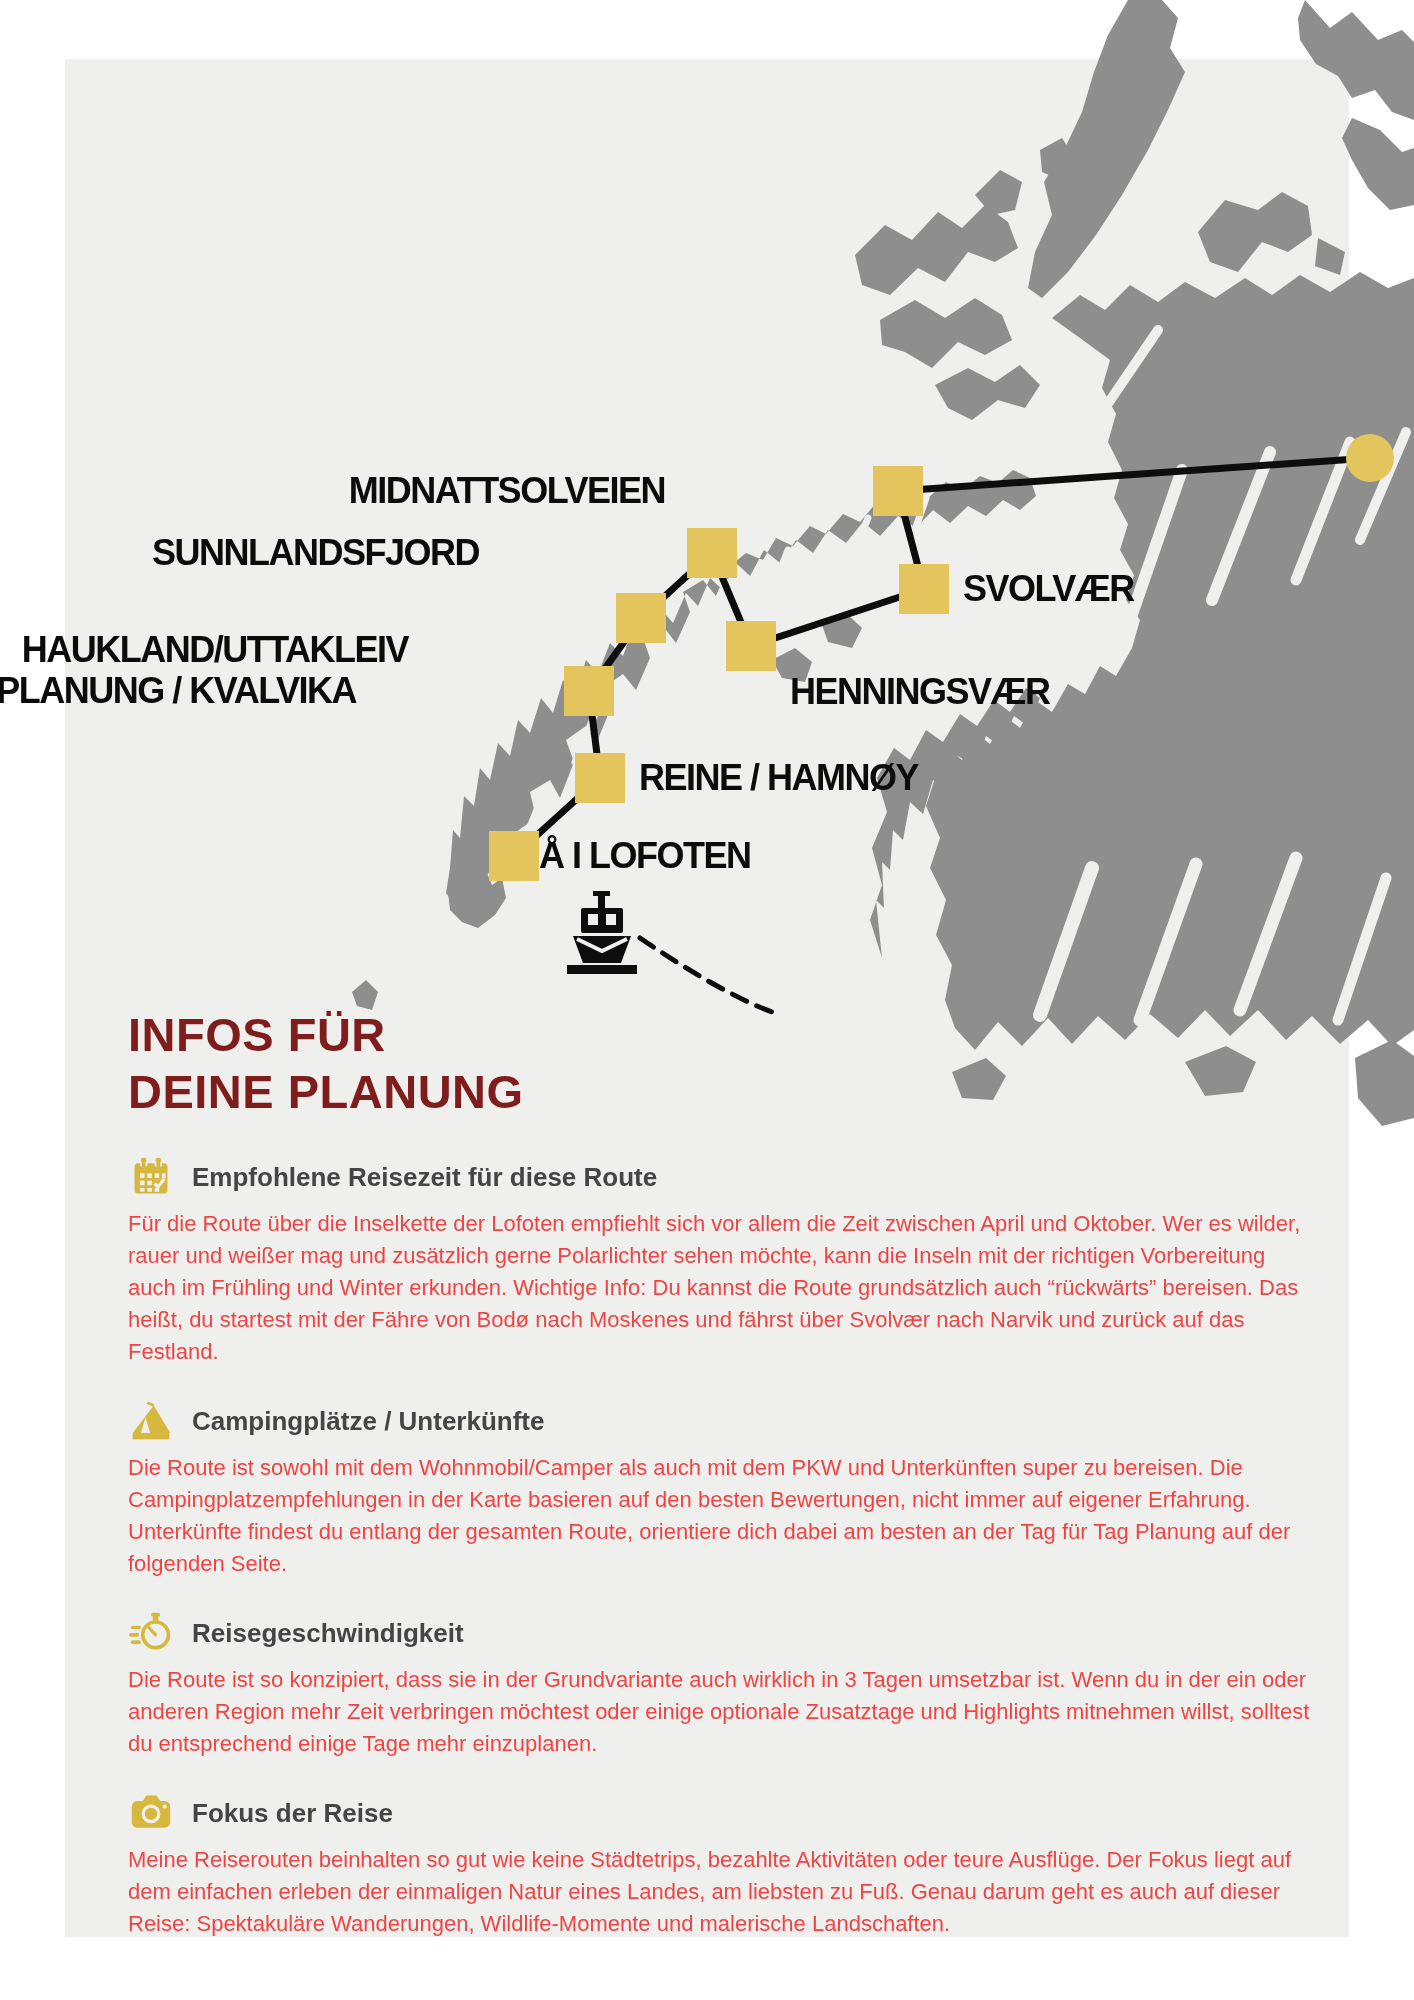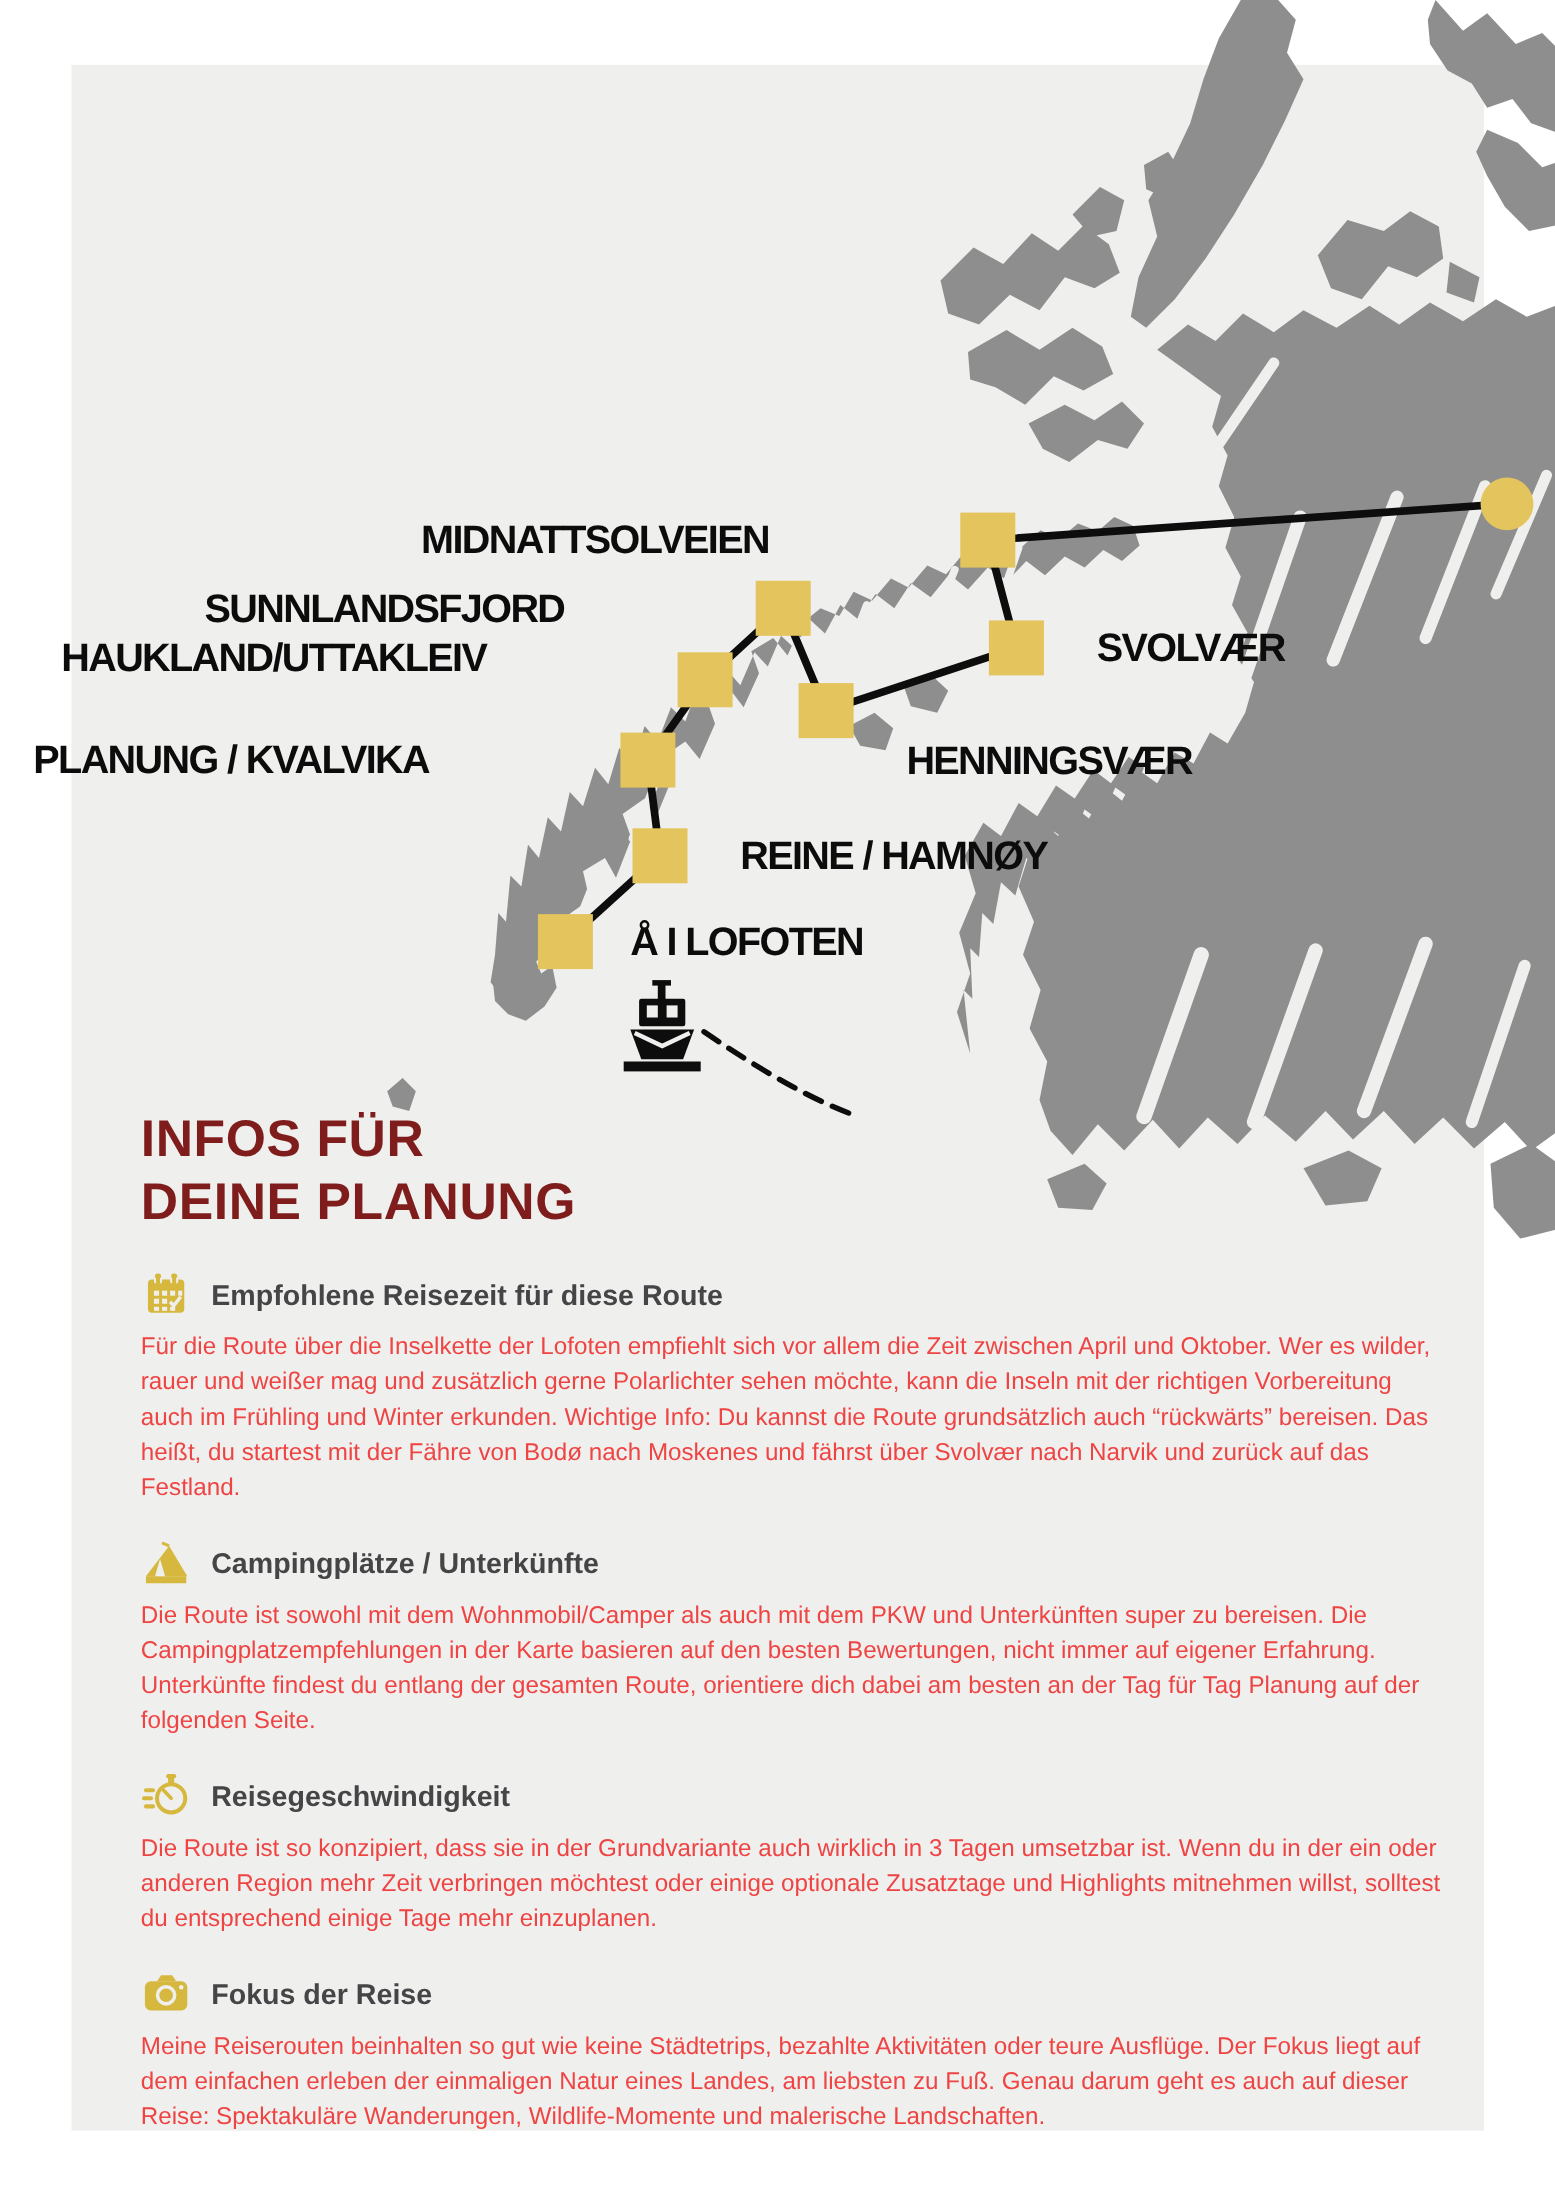--- a/index.html
+++ b/index.html
@@ -1,19 +1,19 @@
 <!DOCTYPE html>
 <html><head>
 <meta charset="utf-8">
 <style>
   html,body{margin:0;padding:0;background:#ffffff;font-family:"Liberation Sans",sans-serif;}
   .canvas{position:relative;width:1414px;height:2000px;background:#ffffff;overflow:hidden;}
   .page-bg{position:absolute;left:65px;top:59px;width:1284px;height:1878px;background:#efefed;}
   .map-svg{position:absolute;left:0;top:0;width:1414px;height:1160px;}
-  .map-labels{position:absolute;left:0;top:0;width:1220px;height:1160px;pointer-events:none;margin-left:34px;}
+  .map-labels{position:absolute;left:0;top:0;width:1220px;height:1160px;pointer-events:none;}
   .map-label{position:absolute;font-weight:bold;font-size:36px;letter-spacing:-1.5px;
              color:#0c0c0c;white-space:nowrap;line-height:48px;height:48px;}
   .content{position:absolute;left:128px;top:1006px;width:1185px;}
   .content h1{margin:0;font-size:47px;line-height:57px;font-weight:bold;color:#7f1d1d;letter-spacing:.5px;}
   .section{margin-top:30px;}
   .section.first{margin-top:34px;}
   .section-head{display:flex;align-items:center;gap:18px;}
   .section-icon{width:46px;height:46px;flex:0 0 46px;display:flex;align-items:center;justify-content:center;}
   .section-title{font-size:26px;font-weight:bold;color:#454547;}
   .section-body{margin:8px 0 0 0;font-size:22px;line-height:32px;color:#ef4444;}
@@ -104,21 +104,21 @@
       <rect x="606" y="914" width="10" height="11" fill="#efefed"></rect>
       <path d="M573,936 L631,936 621,963 583,963 Z"></path>
       <path d="M577,939 L602,951 627,939" stroke="#efefed" stroke-width="4" fill="none"></path>
       <rect x="567" y="965" width="70" height="9"></rect>
     </g>
   </svg>
 
   <div class="map-labels" id="map-labels">
       <div class="map-label" style="top: 467px; right: 555px; text-align: right;">MIDNATTSOLVEIEN</div>
       <div class="map-label" style="top: 529px; right: 741px; text-align: right;">SUNNLANDSFJORD</div>
-      <div class="map-label" style="top: 574px; right: 812px; text-align: right;">HAUKLAND/UTTAKLEIV</div>
+      <div class="map-label" style="top: 626px; right: 812px; text-align: right;">HAUKLAND/UTTAKLEIV</div>
       <div class="map-label" style="top: 667px; right: 864px; text-align: right;">PLANUNG / KVALVIKA</div>
       <div class="map-label" style="top: 565px; left: 963px;">SVOLVÆR</div>
       <div class="map-label" style="top: 668px; left: 790px;">HENNINGSVÆR</div>
       <div class="map-label" style="top: 754px; left: 639px;">REINE / HAMNØY</div>
       <div class="map-label" style="top: 832px; left: 539px;">Å I LOFOTEN</div>
     </div>
 
   <div class="content">
     <h1>
       <div>INFOS FÜR</div>

